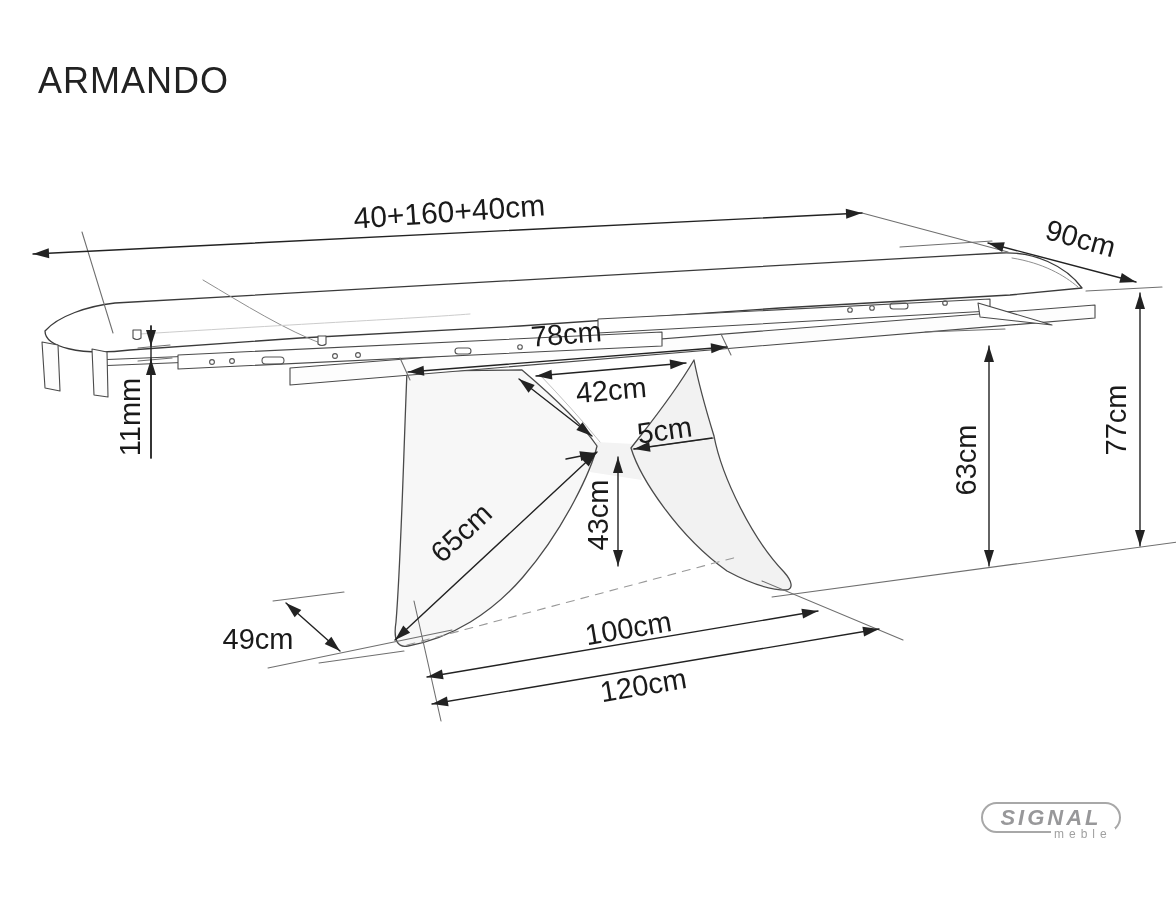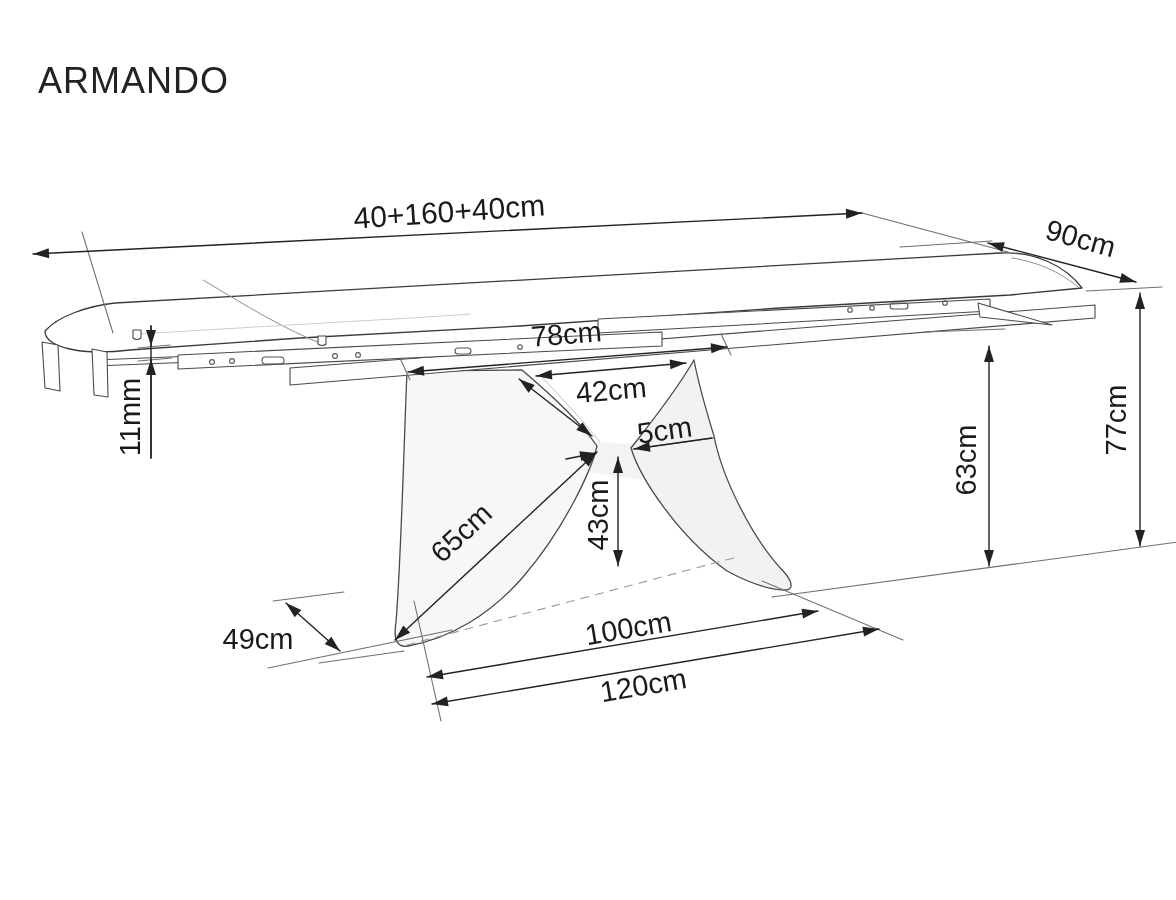--- a/index.html
+++ b/index.html
@@ -163,14 +163,18 @@
       <text class="dim" x="468" y="540" text-anchor="middle" transform="rotate(-43 468 540)">65cm</text>
       <text class="dim" x="258" y="649" text-anchor="middle">49cm</text>
       <text class="dim" x="630" y="638" text-anchor="middle" transform="rotate(-9.5 630 638)">100cm</text>
       <text class="dim" x="645" y="695" text-anchor="middle" transform="rotate(-9.5 645 695)">120cm</text>
       <text class="dim" x="976" y="460" text-anchor="middle" transform="rotate(-90 976 460)">63cm</text>
       <text class="dim" x="1126" y="420" text-anchor="middle" transform="rotate(-90 1126 420)">77cm</text>
     </g>
   </svg>
 
 
+  <div class="logo">
+    <span class="brand">SIGNAL</span>
+    <span class="sub">meble</span>
+  </div>
 
 </div>
 
 </body></html>

